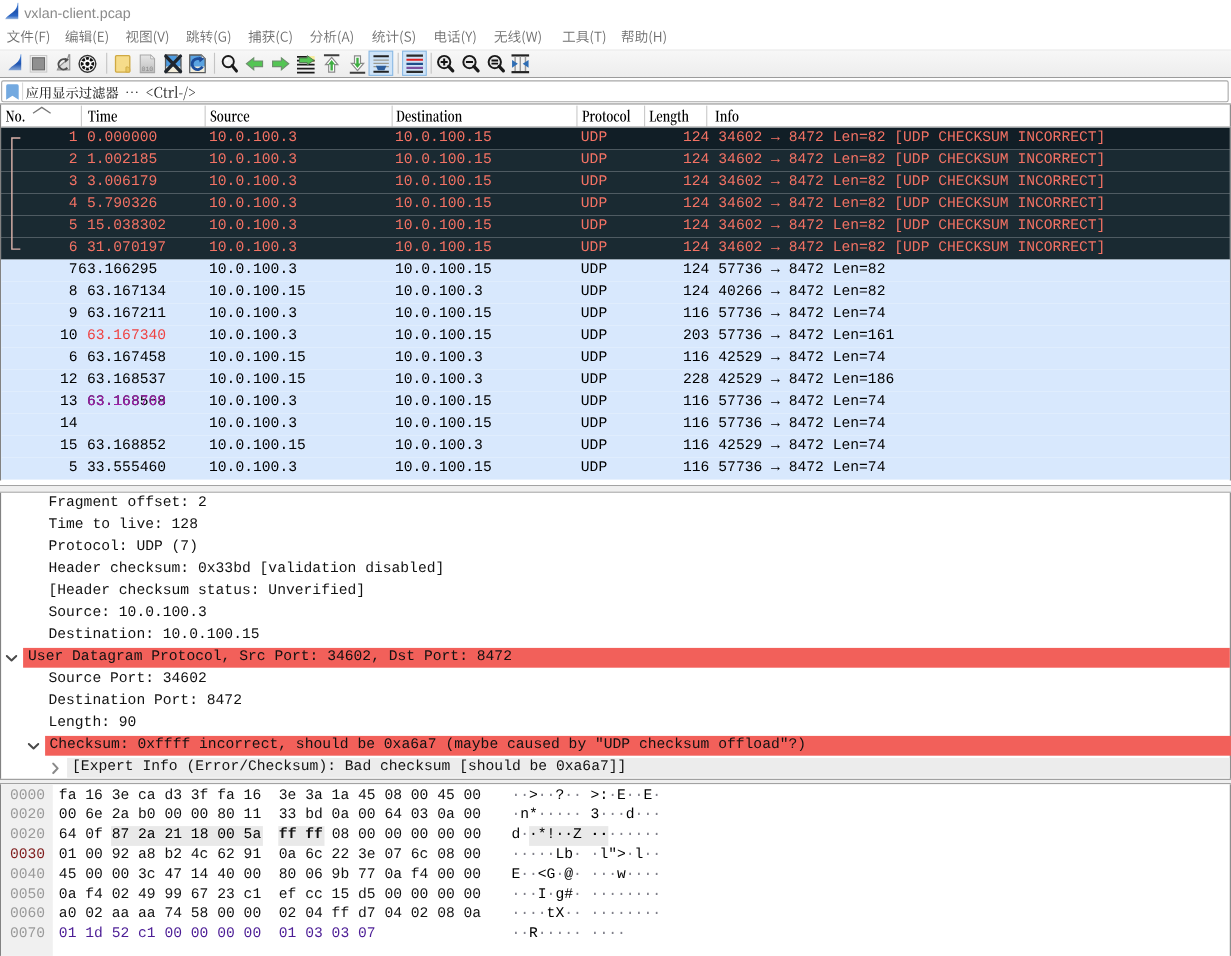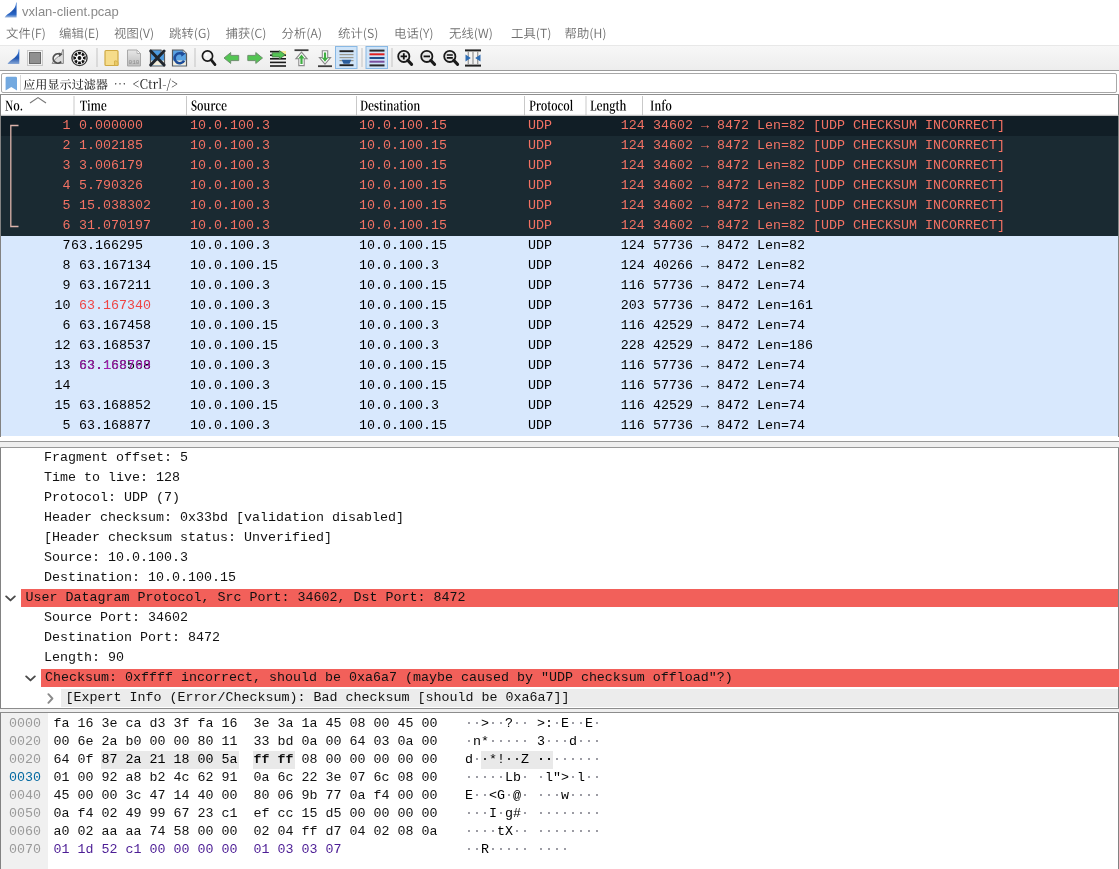--- a/index.html
+++ b/index.html
@@ -334,35 +334,35 @@
 <div class="abs" style="left:1px;top:396px;width:1117px;height:20px;background:#d8e8fd"></div>
 <div class="abs mono" style="left:0;top:396px;width:70.5px;text-align:right;color:#000000">15</div>
 <div class="abs mono" style="left:79px;top:396px;color:#000000">63.168852</div>
 <div class="abs mono" style="left:190px;top:396px;color:#000000">10.0.100.15</div>
 <div class="abs mono" style="left:359px;top:396px;color:#000000">10.0.100.3</div>
 <div class="abs mono" style="left:528px;top:396px;color:#000000">UDP</div>
 <div class="abs mono" style="left:560px;top:396px;width:84.8px;text-align:right;color:#000000">116</div>
 <div class="abs mono" style="left:653px;top:396px;color:#000000">42529 → 8472 Len=74</div>
 <div class="abs" style="left:1px;top:416px;width:1117px;height:20px;background:#d8e8fd"></div>
 <div class="abs mono" style="left:0;top:416px;width:70.5px;text-align:right;color:#000000">5</div>
-<div class="abs mono" style="left:79px;top:416px;color:#000000">63.168877</div>
+<div class="abs mono" style="left:79px;top:416px;color:#000000">33.555460</div>
 <div class="abs mono" style="left:190px;top:416px;color:#000000">10.0.100.3</div>
 <div class="abs mono" style="left:359px;top:416px;color:#000000">10.0.100.15</div>
 <div class="abs mono" style="left:528px;top:416px;color:#000000">UDP</div>
 <div class="abs mono" style="left:560px;top:416px;width:84.8px;text-align:right;color:#000000">116</div>
 <div class="abs mono" style="left:653px;top:416px;color:#000000">57736 → 8472 Len=74</div>
 <svg style="position:absolute;left:1px;top:116px" width="30" height="320" viewBox="0 0 30 320">
     <path d="M 17.5 9.5 L 9.8 9.5 L 9.8 110.5 L 17.5 110.5" fill="none" stroke="#dcb3ab" stroke-width="1.3"></path>
   </svg>
 <div class="abs" style="left:0;top:437px;width:1119px;height:12px;background:#fff"></div>
 <div class="abs" style="left:0;top:441px;width:1119px;height:1px;background:#999"></div>
 <div class="abs" style="left:0;top:442px;width:1119px;height:5px;background:#efefef"></div>
 <div class="abs" style="left:0;top:447px;width:1119px;height:1px;background:#999"></div>
 <div class="abs" style="left:0;top:448px;width:1119px;height:260px;background:#fff;border-left:1px solid #828282;border-right:1px solid #828282"></div>
-<div class="abs mono" style="left:44px;top:448px;color:#111">Fragment offset: 5</div>
+<div class="abs mono" style="left:44px;top:448px;color:#111">Fragment offset: 2</div>
 <div class="abs mono" style="left:44px;top:468px;color:#111">Time to live: 128</div>
 <div class="abs mono" style="left:44px;top:488px;color:#111">Protocol: UDP (7)</div>
 <div class="abs mono" style="left:44px;top:508px;color:#111">Header checksum: 0x33bd [validation disabled]</div>
 <div class="abs mono" style="left:44px;top:528px;color:#111">[Header checksum status: Unverified]</div>
 <div class="abs mono" style="left:44px;top:548px;color:#111">Source: 10.0.100.3</div>
 <div class="abs mono" style="left:44px;top:568px;color:#111">Destination: 10.0.100.15</div>
 <div class="abs" style="left:21px;top:589px;width:1097px;height:18px;background:#f2605a"></div>
 <svg style="position:absolute;left:5px;top:594.5px" width="11" height="8" viewBox="0 0 11 8">
     <path d="M 1.2 1.4 L 5.5 5.4 L 9.8 1.4" fill="none" stroke="#4a4a4a" stroke-width="1.9" stroke-linecap="round" stroke-linejoin="round"></path>
   </svg>
@@ -390,21 +390,21 @@
 <div class="abs hexmono" style="left:464.9px;top:715.4px"><span style="color:#80808a">·</span><span style="color:#80808a">·</span><span style="color:#000">&gt;</span><span style="color:#80808a">·</span><span style="color:#80808a">·</span><span style="color:#000">?</span><span style="color:#80808a">·</span><span style="color:#80808a">·</span> <span style="color:#000">&gt;</span><span style="color:#000">:</span><span style="color:#80808a">·</span><span style="color:#000">E</span><span style="color:#80808a">·</span><span style="color:#80808a">·</span><span style="color:#000">E</span><span style="color:#80808a">·</span></div>
 <div class="abs hexmono" style="left:9px;top:733.4px;color:#9a9a9a">0020</div>
 <div class="abs hexmono" style="left:53.5px;top:733.4px;color:#111">00 6e 2a b0 00 00 80 11  33 bd 0a 00 64 03 0a 00</div>
 <div class="abs hexmono" style="left:464.9px;top:733.4px"><span style="color:#80808a">·</span><span style="color:#000">n</span><span style="color:#000">*</span><span style="color:#80808a">·</span><span style="color:#80808a">·</span><span style="color:#80808a">·</span><span style="color:#80808a">·</span><span style="color:#80808a">·</span> <span style="color:#000">3</span><span style="color:#80808a">·</span><span style="color:#80808a">·</span><span style="color:#80808a">·</span><span style="color:#000">d</span><span style="color:#80808a">·</span><span style="color:#80808a">·</span><span style="color:#80808a">·</span></div>
 <div class="abs hexmono" style="left:9px;top:751.4px;color:#9a9a9a">0020</div>
 <div class="abs" style="left:100.5px;top:751.4px;width:138px;height:18px;background:#e9e9e9"></div>
 <div class="abs" style="left:252.5px;top:751.4px;width:42px;height:18px;background:#e9e9e9"></div>
 <div class="abs" style="left:480.9px;top:751.4px;width:72px;height:18px;background:#e9e9e9"></div>
 <div class="abs hexmono" style="left:53.5px;top:751.4px;color:#111">64 0f <span style="color:#000000">87 2a 21 18 00 5a</span>  <b>ff ff</b> 08 00 00 00 00 00</div>
 <div class="abs hexmono" style="left:464.9px;top:751.4px"><span style="color:#000">d</span><span style="color:#80808a">·</span><span style="color:#000">·</span><span style="color:#000">*</span><span style="color:#000">!</span><span style="color:#000">·</span><span style="color:#000">·</span><span style="color:#000">Z</span> <b style="color:#000">·</b><b style="color:#000">·</b><span style="color:#80808a">·</span><span style="color:#80808a">·</span><span style="color:#80808a">·</span><span style="color:#80808a">·</span><span style="color:#80808a">·</span><span style="color:#80808a">·</span></div>
-<div class="abs hexmono" style="left:9px;top:769.4px;color:#0369a1">0030</div>
+<div class="abs hexmono" style="left:9px;top:769.4px;color:#7f1d1d">0030</div>
 <div class="abs hexmono" style="left:53.5px;top:769.4px;color:#111">01 00 92 a8 b2 4c 62 91  0a 6c 22 3e 07 6c 08 00</div>
 <div class="abs hexmono" style="left:464.9px;top:769.4px"><span style="color:#80808a">·</span><span style="color:#80808a">·</span><span style="color:#80808a">·</span><span style="color:#80808a">·</span><span style="color:#80808a">·</span><span style="color:#000">L</span><span style="color:#000">b</span><span style="color:#80808a">·</span> <span style="color:#80808a">·</span><span style="color:#000">l</span><span style="color:#000">"</span><span style="color:#000">&gt;</span><span style="color:#80808a">·</span><span style="color:#000">l</span><span style="color:#80808a">·</span><span style="color:#80808a">·</span></div>
 <div class="abs hexmono" style="left:9px;top:787.4px;color:#9a9a9a">0040</div>
 <div class="abs hexmono" style="left:53.5px;top:787.4px;color:#111">45 00 00 3c 47 14 40 00  80 06 9b 77 0a f4 00 00</div>
 <div class="abs hexmono" style="left:464.9px;top:787.4px"><span style="color:#000">E</span><span style="color:#80808a">·</span><span style="color:#80808a">·</span><span style="color:#000">&lt;</span><span style="color:#000">G</span><span style="color:#80808a">·</span><span style="color:#000">@</span><span style="color:#80808a">·</span> <span style="color:#80808a">·</span><span style="color:#80808a">·</span><span style="color:#80808a">·</span><span style="color:#000">w</span><span style="color:#80808a">·</span><span style="color:#80808a">·</span><span style="color:#80808a">·</span><span style="color:#80808a">·</span></div>
 <div class="abs hexmono" style="left:9px;top:805.4px;color:#9a9a9a">0050</div>
 <div class="abs hexmono" style="left:53.5px;top:805.4px;color:#111">0a f4 02 49 99 67 23 c1  ef cc 15 d5 00 00 00 00</div>
 <div class="abs hexmono" style="left:464.9px;top:805.4px"><span style="color:#80808a">·</span><span style="color:#80808a">·</span><span style="color:#80808a">·</span><span style="color:#000">I</span><span style="color:#80808a">·</span><span style="color:#000">g</span><span style="color:#000">#</span><span style="color:#80808a">·</span> <span style="color:#80808a">·</span><span style="color:#80808a">·</span><span style="color:#80808a">·</span><span style="color:#80808a">·</span><span style="color:#80808a">·</span><span style="color:#80808a">·</span><span style="color:#80808a">·</span><span style="color:#80808a">·</span></div>
 <div class="abs hexmono" style="left:9px;top:823.4px;color:#9a9a9a">0060</div>
 <div class="abs hexmono" style="left:53.5px;top:823.4px;color:#111">a0 02 aa aa 74 58 00 00  02 04 ff d7 04 02 08 0a</div>

